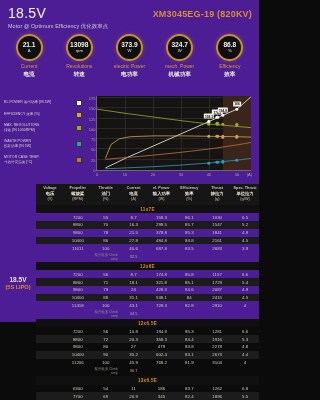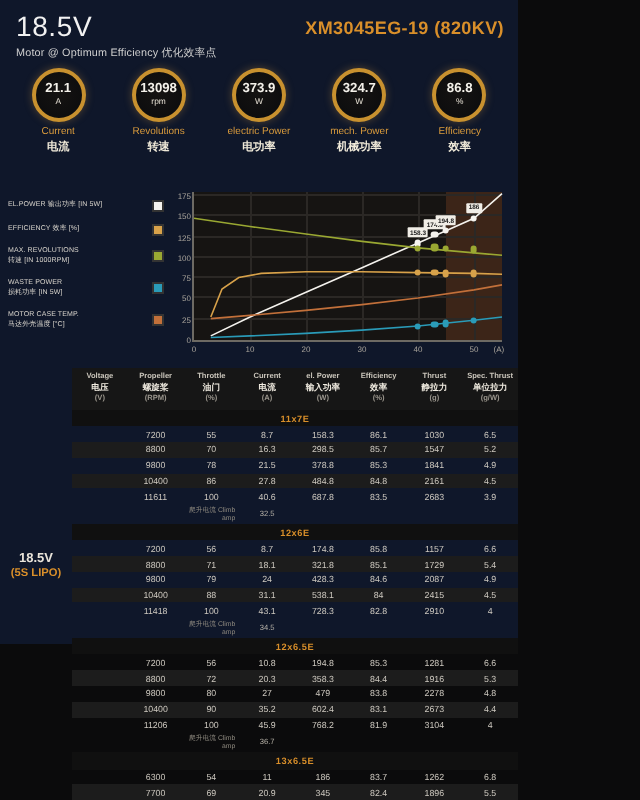--- a/index.html
+++ b/index.html
@@ -2,21 +2,21 @@
 <html><head>
 <meta charset="utf-8">
 <style>
   * { box-sizing: border-box; margin: 0; padding: 0; }
   html, body {
     width: 259px; height: 400px;
     background: #0b0b0c;
     font-family: "Liberation Sans", sans-serif;
     overflow: hidden;
   }
-  .app { position: relative; width: 259px; height: 322px; background: #0f172a; }
+  .app { position: relative; width: 259px; height: 322px; background: #4c1d95; }
 
   
   .header { position: relative; height: 34px; padding: 5px 8px 0 8px; }
   .volt { color: #f2f2f2; font-size: 14px; font-weight: 400; letter-spacing: .3px; }
   .subtitle { color: #cfcfcf; font-size: 5.4px; margin-top: 2px; letter-spacing: .1px; }
   .model {
     position: absolute; right: 7px; top: 9px;
     color: #d98f2a; font-size: 9px; font-weight: 700; letter-spacing: .2px;
   }
 

